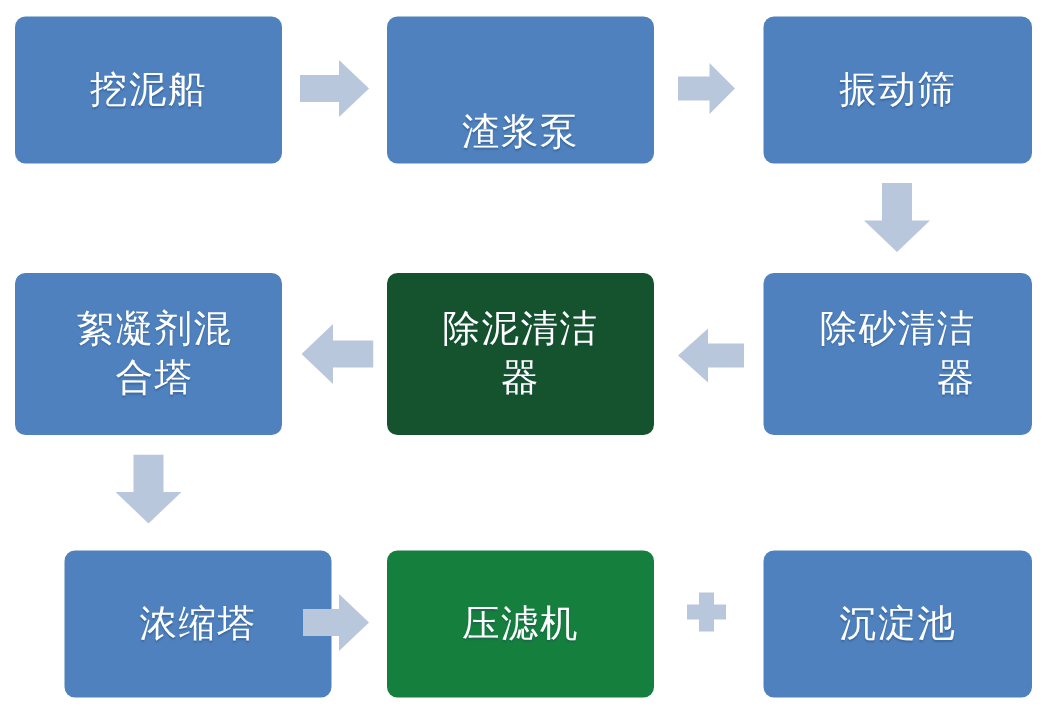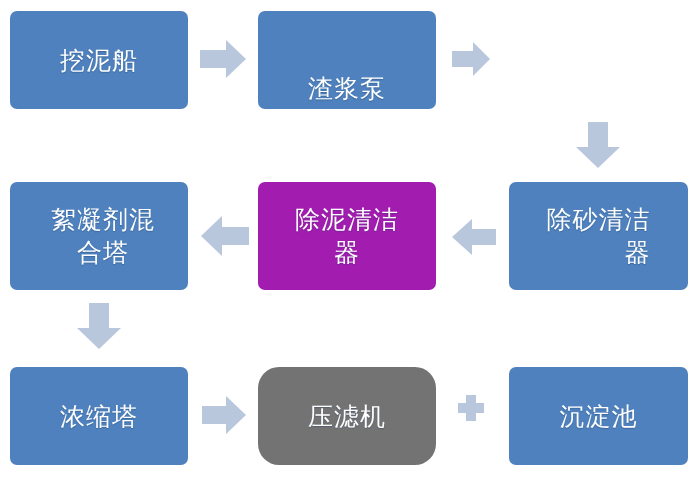--- a/index.html
+++ b/index.html
@@ -99,39 +99,42 @@
   <div class="node col2 row1" style="background: rgb(78, 129, 189); color: rgb(255, 255, 255); align-items: flex-end;">
     <span class="label">渣浆泵</span>
   </div>
 
   <div class="arrow" style="left:452px; top:42px;">
     <svg width="38" height="34" viewBox="0 0 38 34" aria-hidden="true">
       <polygon class="arrow-fill" points="0,9 21,9 21,0 38,17 21,34 21,25 0,25" fill="#b9c7dd"></polygon>
     </svg>
   </div>
 
+  <div class="node col3 row1" style="background: rgb(78, 129, 189); color: rgb(255, 255, 255);">
+    <span class="label">振动筛</span>
+  </div>
 
   <div class="arrow" style="left:576px; top:122px;">
     <svg width="44" height="46" viewBox="0 0 44 46" aria-hidden="true">
       <polygon class="arrow-fill" points="12,0 32,0 32,25 44,25 22,46 0,25 12,25" fill="#b9c7dd"></polygon>
     </svg>
   </div>
 
   <div class="node col1 row2" style="background: rgb(78, 129, 189); color: rgb(255, 255, 255); padding-left: 16px;">
     <span class="label">絮凝剂混
 合塔</span>
   </div>
 
   <div class="arrow" style="left:201px; top:216px;">
     <svg width="48" height="40" viewBox="0 0 48 40" aria-hidden="true">
       <polygon class="arrow-fill" points="48,11 21,11 21,0 0,20 21,40 21,29 48,29" fill="#b9c7dd"></polygon>
     </svg>
   </div>
 
-  <div class="node col2 row2" style="background: #a21caf; color: rgb(255, 255, 255);">
+  <div class="node col2 row2" style="background: #14532d; color: rgb(255, 255, 255);">
     <span class="label">除泥清洁
 器</span>
   </div>
 
   <div class="arrow" style="left:452px; top:219px;">
     <svg width="44" height="36" viewBox="0 0 44 36" aria-hidden="true">
       <polygon class="arrow-fill" points="44,10 20,10 20,0 0,18 20,36 20,26 44,26" fill="#b9c7dd"></polygon>
     </svg>
   </div>
 
@@ -139,31 +142,31 @@
     <span class="label">除砂清洁
 器</span>
   </div>
 
   <div class="arrow" style="left:77px; top:303px;">
     <svg width="44" height="46" viewBox="0 0 44 46" aria-hidden="true">
       <polygon class="arrow-fill" points="12,0 32,0 32,25 44,25 22,46 0,25 12,25" fill="#b9c7dd"></polygon>
     </svg>
   </div>
 
-  <div class="node col1 row3" style="background: rgb(78, 129, 189); color: rgb(255, 255, 255);">
+  <div class="node col1 row3" style="background: rgb(78, 129, 189); color: rgb(255, 255, 255); margin-left: 33px;">
     <span class="label">浓缩塔</span>
   </div>
 
   <div class="arrow" style="left:202px; top:396px;">
     <svg width="44" height="38" viewBox="0 0 44 38" aria-hidden="true">
       <polygon class="arrow-fill" points="0,10 24,10 24,0 44,19 24,38 24,28 0,28" fill="#b9c7dd"></polygon>
     </svg>
   </div>
 
-  <div class="node col2 row3" style="background: #737373; color: rgb(255, 255, 255); border-radius: 21px;">
+  <div class="node col2 row3" style="background: #15803d; color: rgb(255, 255, 255);">
     <span class="label">压滤机</span>
   </div>
 
   <div class="plus">
     <span class="bar bar-h" style="background: rgb(185, 199, 221);"></span>
     <span class="bar bar-v" style="background: rgb(185, 199, 221);"></span>
   </div>
 
   <div class="node col3 row3" style="background: rgb(78, 129, 189); color: rgb(255, 255, 255);">
     <span class="label">沉淀池</span>

